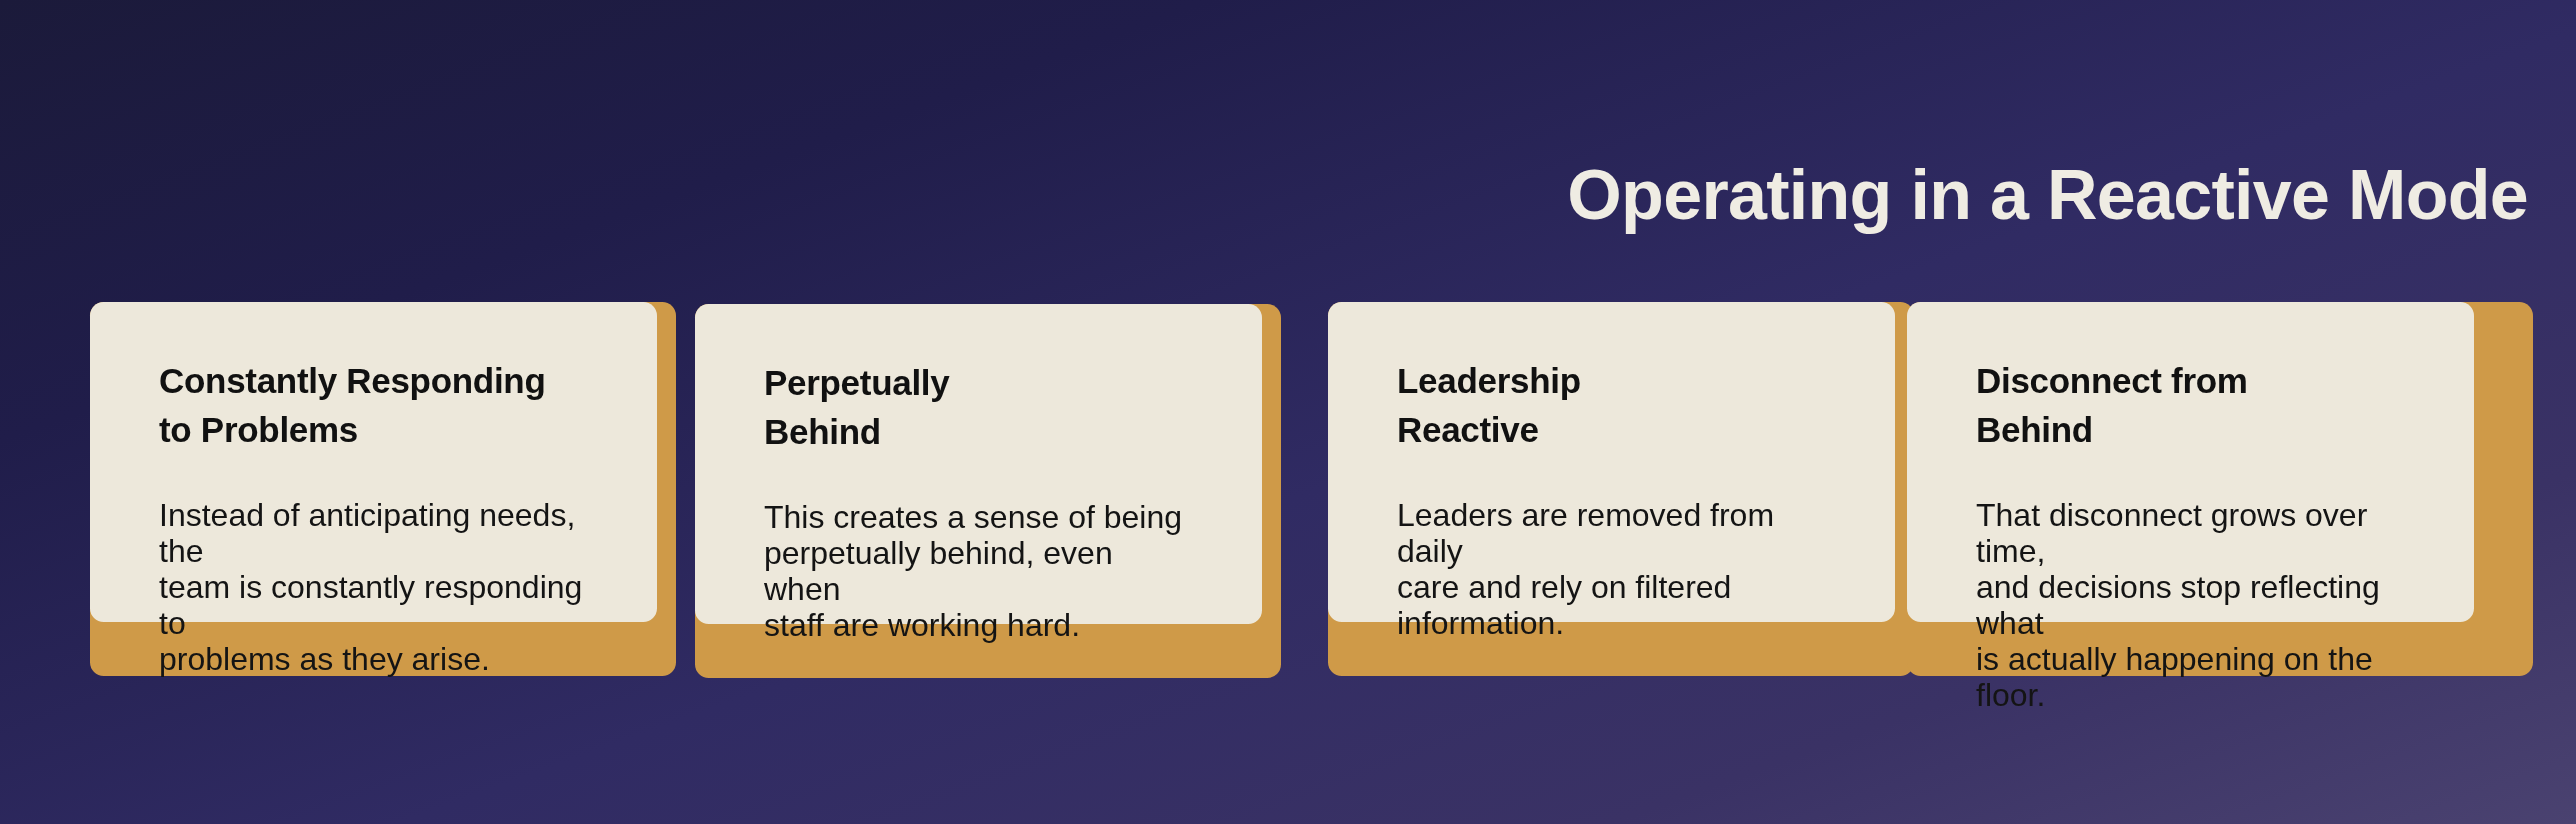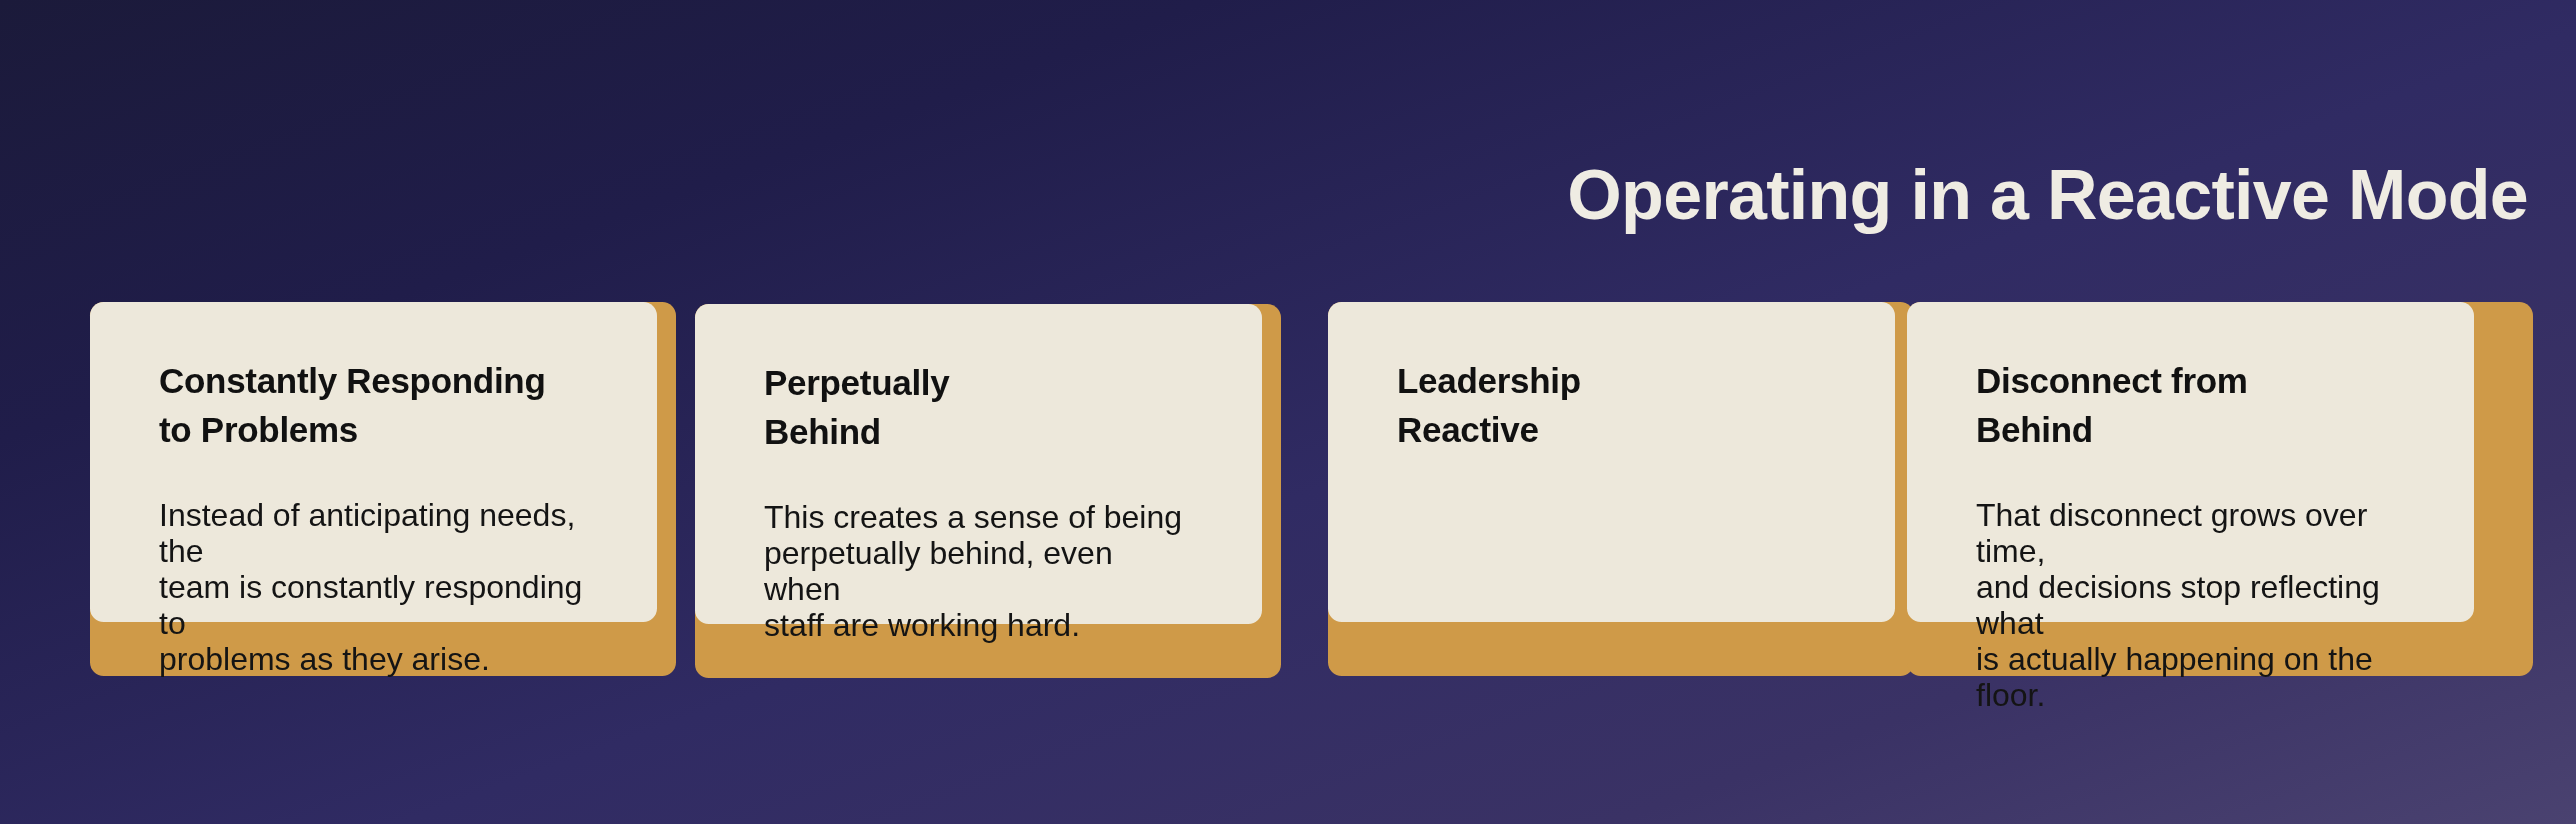--- a/index.html
+++ b/index.html
@@ -102,20 +102,25 @@
       </div>
     </div>
   </div>
 
   <div class="card" style="left:1238px; top:0px;">
     <div class="card-inner">
       <h2 class="card-title">
         <span>Leadership</span><br>
         <span>Reactive</span>
       </h2>
+      <div class="card-body">
+        <span>Leaders are removed from daily</span><br>
+        <span>care and rely on filtered</span><br>
+        <span>information.</span>
+      </div>
     </div>
   </div>
 
   <div class="card" style="left:1817px; top:0px;padding-left:40px;">
     <div class="card-inner">
       <h2 class="card-title">
         <span>Disconnect from</span><br>
         <span>Behind</span>
       </h2>
       <div class="card-body">

